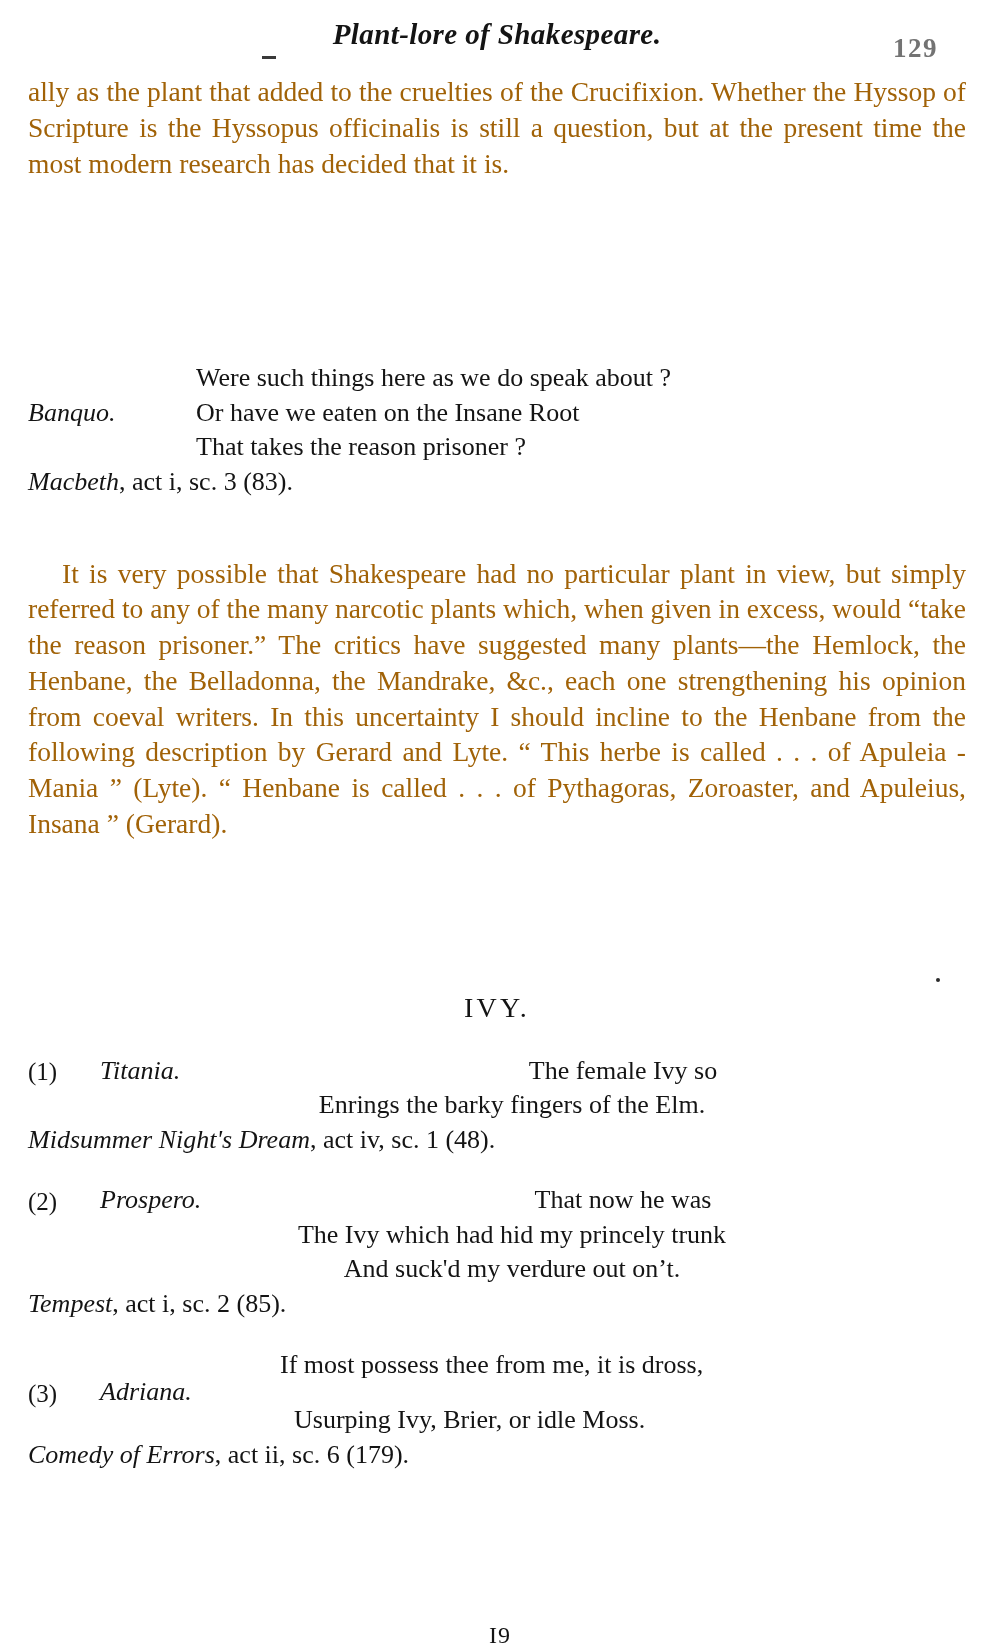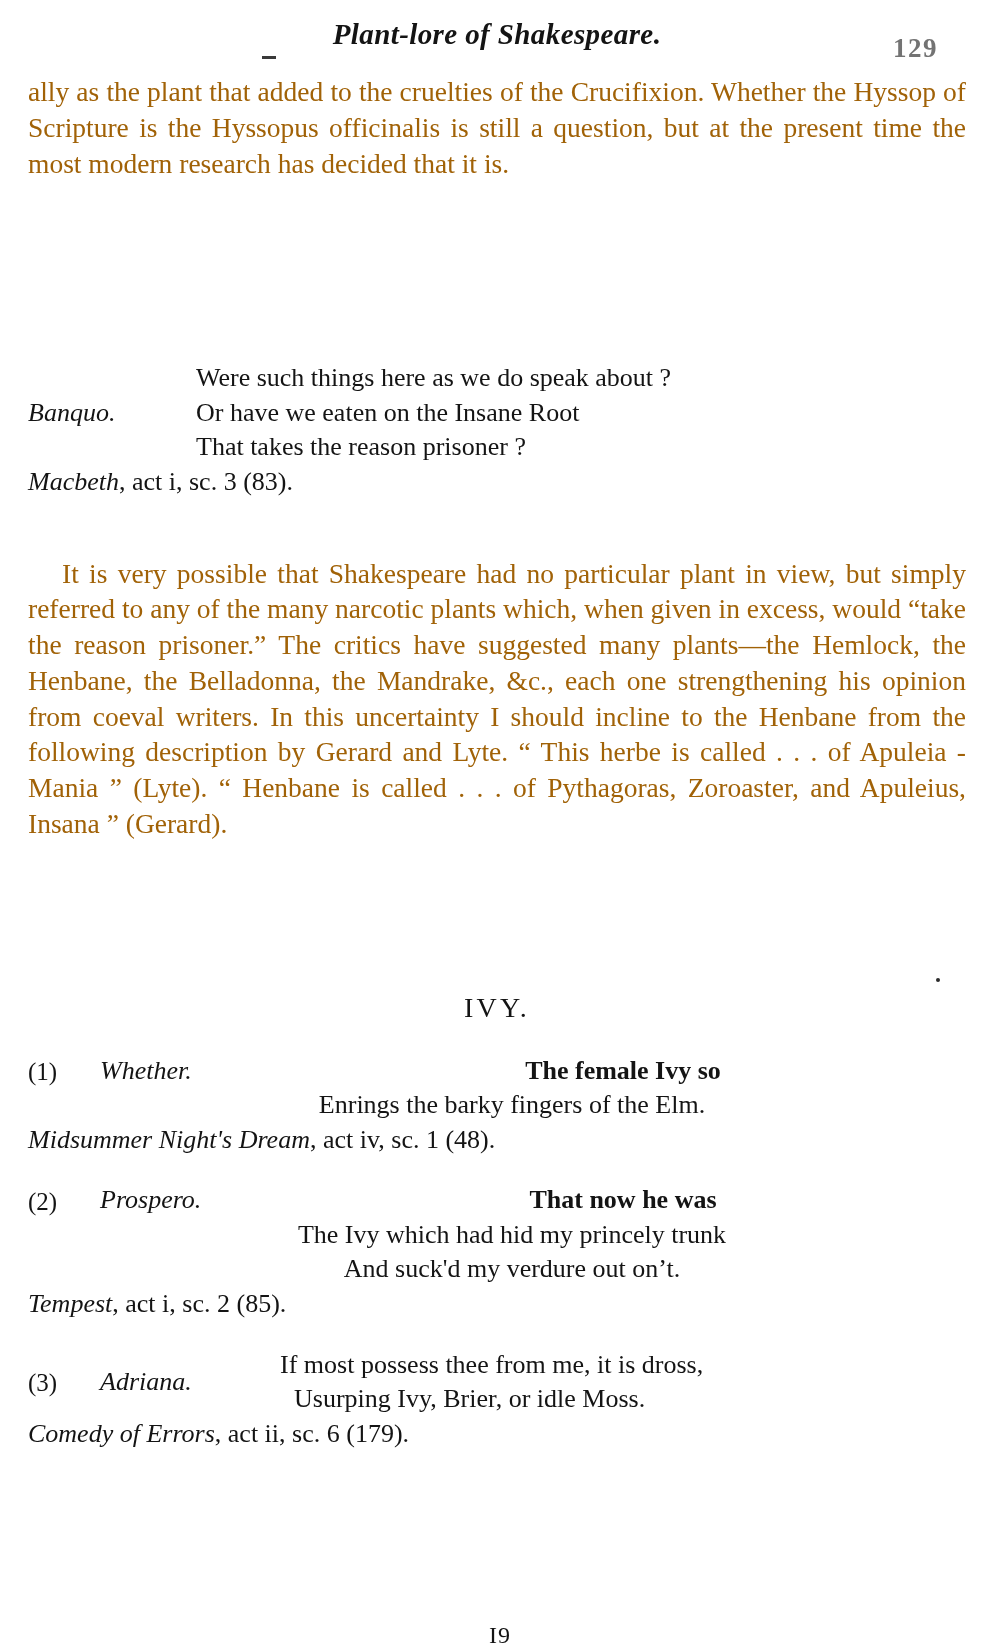--- a/index.html
+++ b/index.html
@@ -96,21 +96,21 @@
     font-size: 26px;
     flex: 0 0 auto;
     white-space: nowrap;
   }
   .speaker.w-banquo { width: 148px; flex: 0 0 148px; }
   .speaker.w-std    { width: 160px; flex: 0 0 160px; }
   .quote-lines {
     flex: 1 1 auto;
   }
   .quote-lines .ln { white-space: nowrap; }
-  .ln.center-ish { text-align: center; font-weight: bold; }
+  .ln.center-ish { text-align: center; }
   .citation {
     text-align: left;
     font-size: 26px;
     margin-top: 1px;
   }
   .citation .src { font-style: italic; }
   .q-indent-1 { padding-left: 30px; }
 
   .quote-group { margin-bottom: 26px; }
 
@@ -177,21 +177,21 @@
 
   <div class="spacer-lg"></div>
 
   <h2 class="section-heading">IVY.</h2>
 
   <div class="spacer-sm"></div>
 
   <div class="quote-block quote-group">
     <div class="quote-row">
       <span class="quote-num">(1)</span>
-      <span class="speaker w-std">Whether.</span>
+      <span class="speaker w-std">Titania.</span>
       <span class="quote-lines">
         <div class="ln center-ish">The female Ivy so</div>
       </span>
     </div>
     <div class="ln q-indent-1" style="text-align:center;">Enrings the barky fingers of the Elm.</div>
     <div class="citation">
       <span class="src">Midsummer Night's Dream</span><span>, act iv, sc. 1 (48).</span>
     </div>
   </div>
 
@@ -209,21 +209,21 @@
       <span class="src">Tempest</span><span>, act i, sc. 2 (85).</span>
     </div>
   </div>
 
   <div class="quote-block quote-group">
     <div class="quote-row">
       <span class="quote-num">(3)</span>
       <span class="speaker w-std">Adriana.</span>
       <span class="quote-lines">
         <div class="ln">If most possess thee from me, it is dross,</div>
-        <div class="ln" style="padding-left:14px;">Usurping Ivy, Brier, or idle Moss.</div>
+        <div class="ln" style="padding-left:14px;margin-top:21px;">Usurping Ivy, Brier, or idle Moss.</div>
       </span>
     </div>
     <div class="citation">
       <span class="src">Comedy of Errors</span><span>, act ii, sc. 6 (179).</span>
     </div>
   </div>
 
   <div class="bottom-sig">I9</div>
 
 </div>

